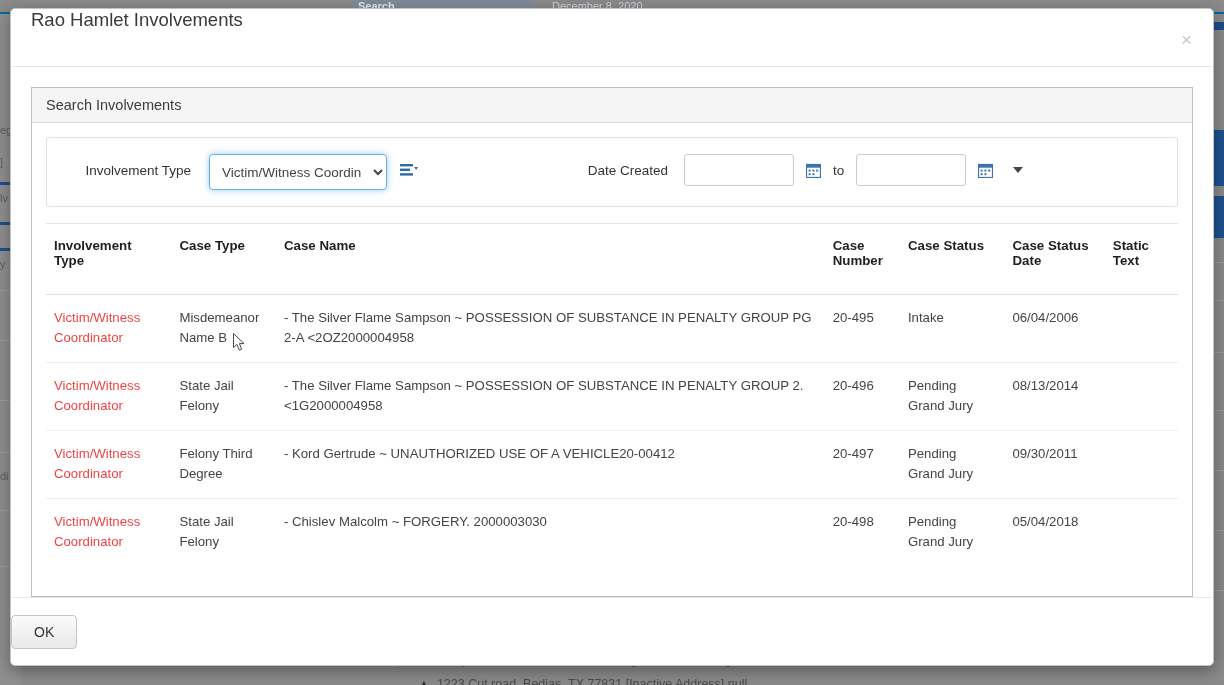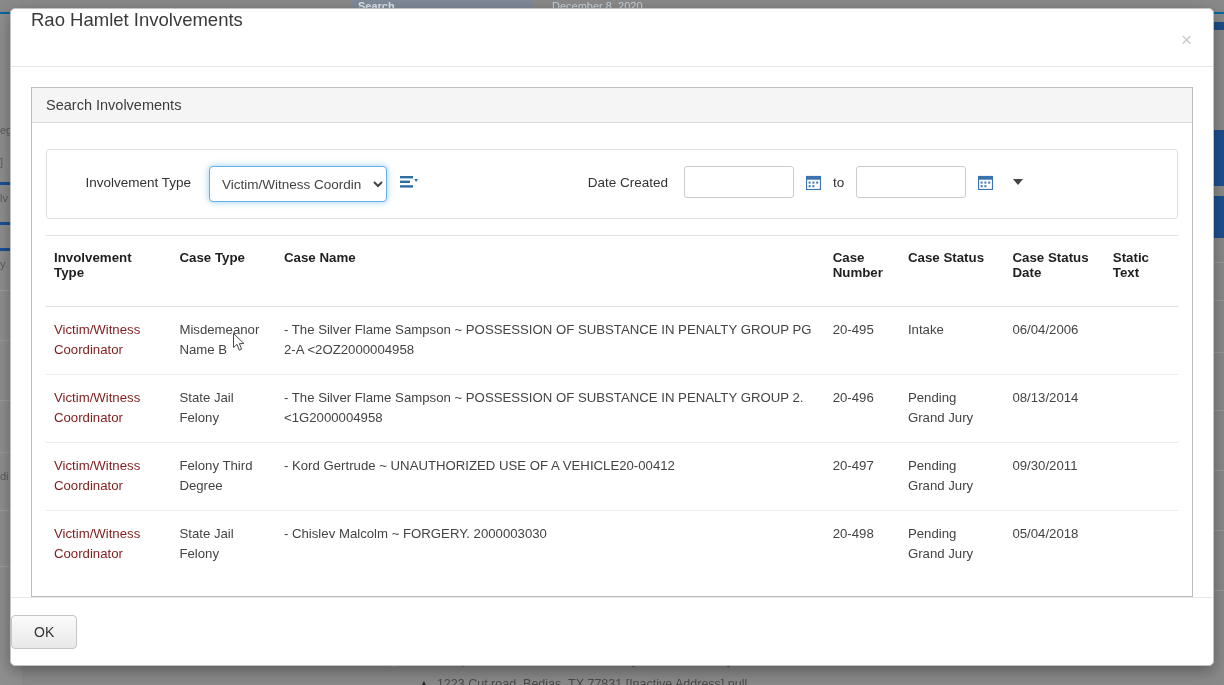--- a/index.html
+++ b/index.html
@@ -104,21 +104,21 @@
     flex: 0 0 68px; border-top: 1px solid #e7e7e7;
     display: flex; align-items: center; justify-content: flex-start;
     padding-right: 22px;
   }
 
   
   .panel {
     border: 1px solid #bdbdbd;
     background: #fff;
     height: 510px;
-    display: flex; flex-direction: column; gap: 12px;
+    display: flex; flex-direction: column;
   }
   .panel-heading {
     background: #f5f5f5;
     border-bottom: 1px solid #dcdcdc;
     padding: 9px 14px;
     font-size: 14.5px; color: #3c3c3c;
     flex: 0 0 auto;
   }
   .panel-body {
     padding: 14px 14px 0 14px;
@@ -225,21 +225,21 @@
   }
   table.results tbody tr:last-child td { border-bottom: none; }
   .col-inv   { width: 120px; }
   .col-ctype { width: 100px; }
   .col-cname { width: 525px; }
   .col-cnum  { width: 72px; }
   .col-cstat { width: 100px; }
   .col-csdate{ width: 96px; }
   .col-stext { width: 70px; }
   a.link {
-    color: #7f1d1d; text-decoration: none; cursor: pointer;
+    color: #ef4444; text-decoration: none; cursor: pointer;
   }
 
   .table-scroll::-webkit-scrollbar { width: 13px; }
   .table-scroll::-webkit-scrollbar-track { background: #f1f1f1; }
   .table-scroll::-webkit-scrollbar-thumb { background: #a3a3a3; }
 
   
   .cursor-arrow {
     position: absolute; left: 222px; top: 266px;
     width: 12px; height: 19px; pointer-events: none; z-index: 50;

